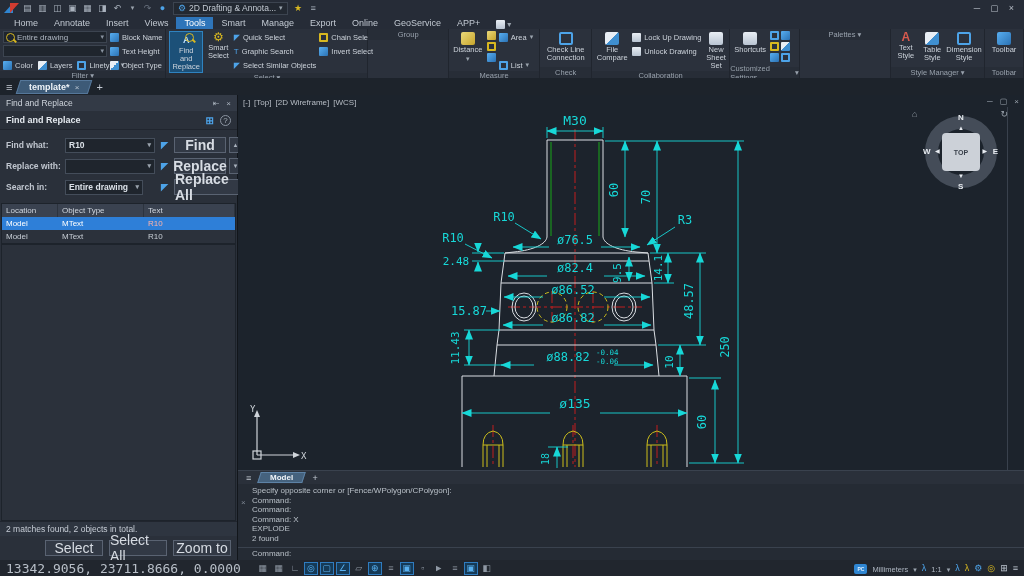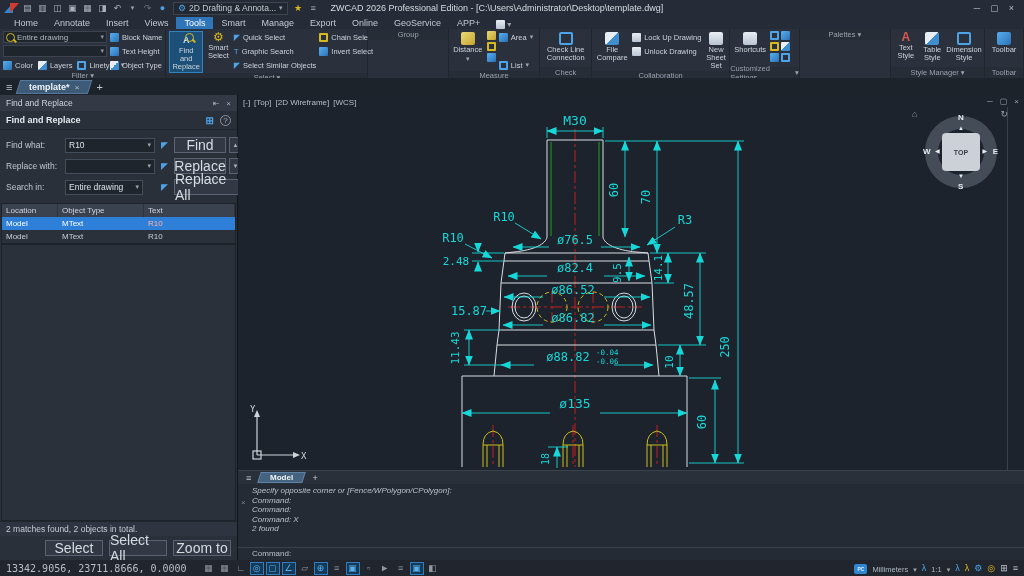--- a/index.html
+++ b/index.html
@@ -57,21 +57,21 @@
   .dtab .x{color:#b9c4d0;font-weight:normal;font-size:8px;}
   .dplus{color:#c3cad3;font-size:11px;}
 
   
   .panel{position:absolute;left:0;top:95px;width:238px;height:465px;background:#2a303a;border-right:1px solid #12161b;display:flex;flex-direction:column;}
   .p-title{height:16px;background:#333a46;display:flex;align-items:center;padding:0 6px;font-size:8.5px;color:#ced4dc;}
   .p-title .pi{margin-left:auto;display:flex;gap:7px;color:#aab3be;font-size:8px;}
   .p-head{height:19px;display:flex;align-items:center;padding:0 6px;font-size:9px;font-weight:bold;color:#e3e8ee;border-bottom:1px solid #20252e;}
   .p-head .pi{margin-left:auto;display:flex;gap:6px;align-items:center;}
   .qmark{width:11px;height:11px;border:1px solid #8a93a0;border-radius:50%;font-size:8px;display:flex;align-items:center;justify-content:center;color:#aab3be;font-weight:normal;}
-  .p-form{display:grid;grid-template-columns:56px 90px 13px 52px 13px;gap:5px 3px;padding:7px 5px 8px 6px;align-items:center;font-size:8.5px;}
+  .p-form{display:grid;grid-template-columns:56px 90px 13px 52px 13px;gap:5px 3px;padding:7px 5px 8px 6px;align-items:center;font-size:8.5px;font-weight:bold;}
   .p-form label{color:#c0c6cf;}
   .fcombo{display:flex;align-items:center;background:#1f252d;border:1px solid #444d5a;height:15px;font-size:8.5px;color:#dbe1e8;padding:0 3px;}
   .fcombo .cv{margin-left:auto;color:#9aa3ad;font-size:7px;}
   .selic{color:#4da3e8;font-size:9px;text-align:center;}
   .pbtn{height:16px;border:1px solid #5a6372;background:#323945;color:#d7dce3;font-size:14px;display:flex;align-items:center;justify-content:center;}
   .spin{height:16px;border:1px solid #5a6372;background:#323945;color:#aab3be;font-size:6px;display:flex;align-items:center;justify-content:center;}
   .wide{grid-column:4 / 6;}
   .p-results-h{height:14px;background:#333a46;display:flex;align-items:center;padding:0 6px;font-size:8.5px;font-weight:bold;color:#e0e5eb;}
   .tbl{border:1px solid #1d232b;margin:0 1px;}
   .thead{display:flex;background:#3a4250;height:13px;font-size:8px;color:#cfd5dd;align-items:center;}
@@ -103,27 +103,27 @@
   .crot{position:absolute;right:-8px;top:-4px;font-size:9px;color:#9aa3ad;}
   .ucs{position:absolute;left:8px;bottom:4px;z-index:3;}
 
   
   .cmd{position:absolute;left:238px;top:470px;width:786px;height:90px;background:#252b34;border-top:1px solid #3a424e;display:flex;flex-direction:column;}
   .cmd-tabs{height:13px;display:flex;align-items:center;gap:8px;padding-left:8px;background:#2a303a;}
   .mtab2{transform:skewX(-18deg);background:#45627e;border:1px solid #5d82a6;height:11px;display:flex;align-items:center;padding:0 10px;}
   .mtab2>span{transform:skewX(18deg);font-size:8px;font-weight:bold;color:#f0f4f8;}
   .cmd-body{flex:1;position:relative;background:#252b34;font-family:"DejaVu Sans Mono",monospace;font-size:8px;color:#b9c0c8;padding:2px 0 0 14px;}
   .cmd-x{position:absolute;left:3px;top:14px;color:#7d8692;font-size:8px;}
-  .cmd-lines div{line-height:9.5px;white-space:pre;font-style:italic;}
+  .cmd-lines div{line-height:9.5px;white-space:pre;}
   .cmd-sep{position:absolute;left:0;right:0;bottom:12px;height:1px;background:#3a424e;}
   .cmd-prompt{position:absolute;left:14px;bottom:2px;line-height:9px;}
 
   
   .statusbar{position:absolute;left:0;top:560px;width:1024px;height:16px;background:#21262e;display:flex;align-items:center;font-size:7.5px;color:#aeb6c1;padding:0 6px;}
-  .coords{font-family:"DejaVu Sans Mono",monospace;font-size:10px;color:#b8bfc8;margin-right:14px;}
+  .coords{font-family:"DejaVu Sans Mono",monospace;font-size:13px;color:#b8bfc8;margin-right:14px;}
   .tgl{width:14px;height:13px;display:flex;align-items:center;justify-content:center;font-size:9px;color:#8f98a4;margin:0 1px;border:1px solid transparent;}
   .tgl.on{background:#153a57;border-color:#2f7cc0;color:#58b0f0;}
   .sb-right{margin-left:auto;display:flex;align-items:flex-end;gap:5px;}
   .mon{width:13px;height:10px;background:#2f86d2;border-radius:2px;display:flex;align-items:center;justify-content:center;font-size:5px;color:#dff0ff;font-weight:bold;}
 
   svg text{font-family:"DejaVu Sans Mono",monospace;}
 </style>
 </head>
 <body>
 
@@ -144,21 +144,20 @@
     <span class="qa-ic caret">▾</span>
     <span class="qa-ic g-dim">↷</span>
     <span class="qa-ic g-blue">●</span>
     <span class="ws">
       <span class="glyph g-blue" style="font-size:9px">⚙</span>
       <span>2D Drafting &amp; Annota...</span>
       <span class="caret">▾</span>
     </span>
     <span class="qa-ic g-yel">★</span>
     <span class="qa-ic">≡</span>
-    <span class="ttl">ZWCAD 2026 Professional Edition - [C:\Users\Administrator\Desktop\template.dwg]</span>
     <span class="wbtns">
       <span>─</span>
       <span>▢</span>
       <span>×</span>
     </span>
   </div>
 
   <div class="menubar">
     <span class="mtab">Home</span>
     <span class="mtab">Annotate</span>
@@ -680,20 +679,21 @@
         </span>
       <span class="dplus" style="font-size:9px">+</span>
     </div>
     <div class="cmd-body">
       <span class="cmd-x">×</span>
       <div class="cmd-lines">
         <div>Specify opposite corner or [Fence/WPolygon/CPolygon]:</div>
         <div>Command:</div>
         <div>Command:</div>
         <div>Command: X</div>
+        <div>EXPLODE</div>
         <div>2 found</div>
       </div>
       <div class="cmd-sep"></div>
       <div class="cmd-prompt">Command:</div>
     </div>
   </div>
 
   <div class="statusbar">
     <span class="coords">13342.9056, 23711.8666, 0.0000</span>
     <span class="tgl">▦</span>

